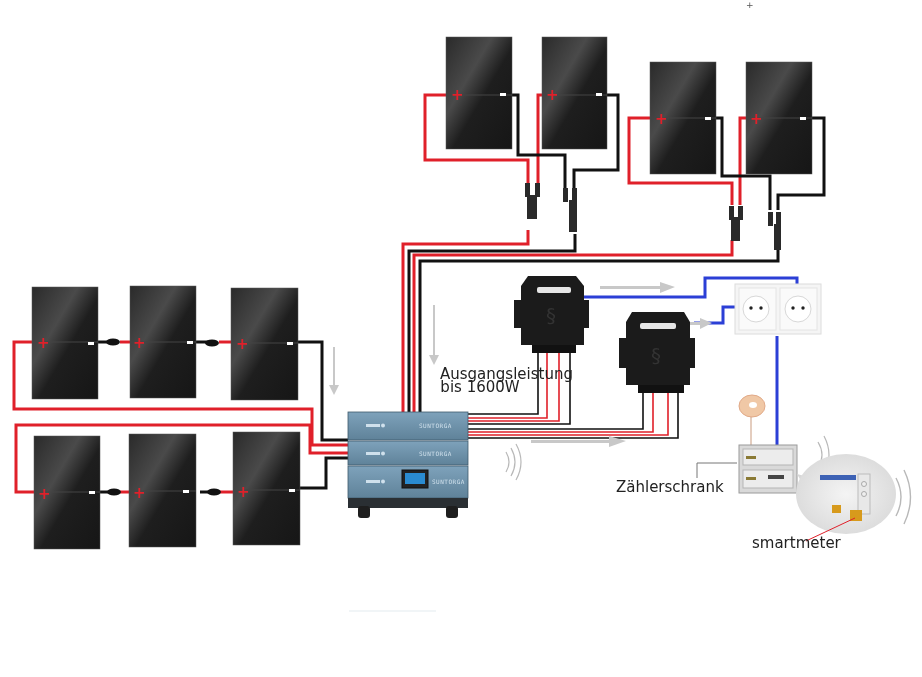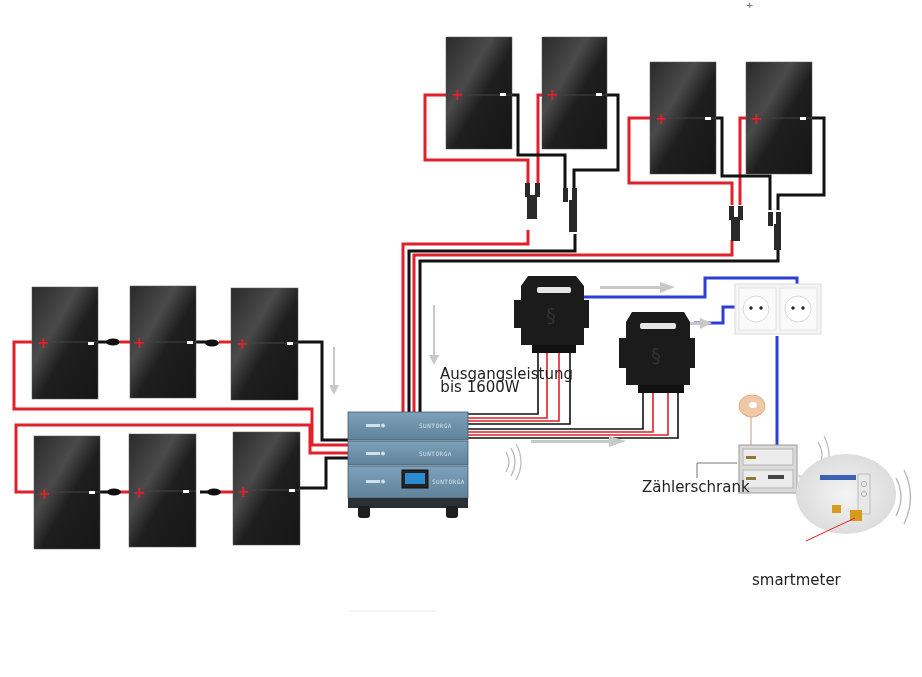--- a/index.html
+++ b/index.html
@@ -1,22 +1,22 @@
 <!DOCTYPE html>
 <html><head>
 <meta charset="utf-8">
 <style>
   html, body { margin:0; padding:0; background:#ffffff; }
   #stage { position:relative; width:922px; height:677px; overflow:hidden; background:#ffffff;
            font-family:"DejaVu Sans", sans-serif; }
   svg#diagram { position:absolute; left:0; top:0; width:922px; height:677px; }
   .lbl { position:absolute; color:#222; font-size:15px; line-height:13px; white-space:nowrap; }
   #lbl-output { left:440px; top:368px; text-align:center; width:80px; }
-  #lbl-meter-cabinet { left:642px; top:481px; }
-  #lbl-smartmeter { left:752px; top:537px;margin-top:37px; }
+  #lbl-meter-cabinet { left:616px; top:481px; }
+  #lbl-smartmeter { left:752px; top:537px; }
   .brand { font-family:"DejaVu Sans Mono", monospace; font-size:6px; fill:#cfe0ec; letter-spacing:0.5px; }
 </style>
 </head>
 <body>
 
 <div id="stage">
 <svg id="diagram" viewBox="0 0 922 677">
   <defs>
     <linearGradient id="pg" x1="0" y1="0" x2="1" y2="1">
       <stop offset="0" stop-color="#2a2a2a"></stop>

